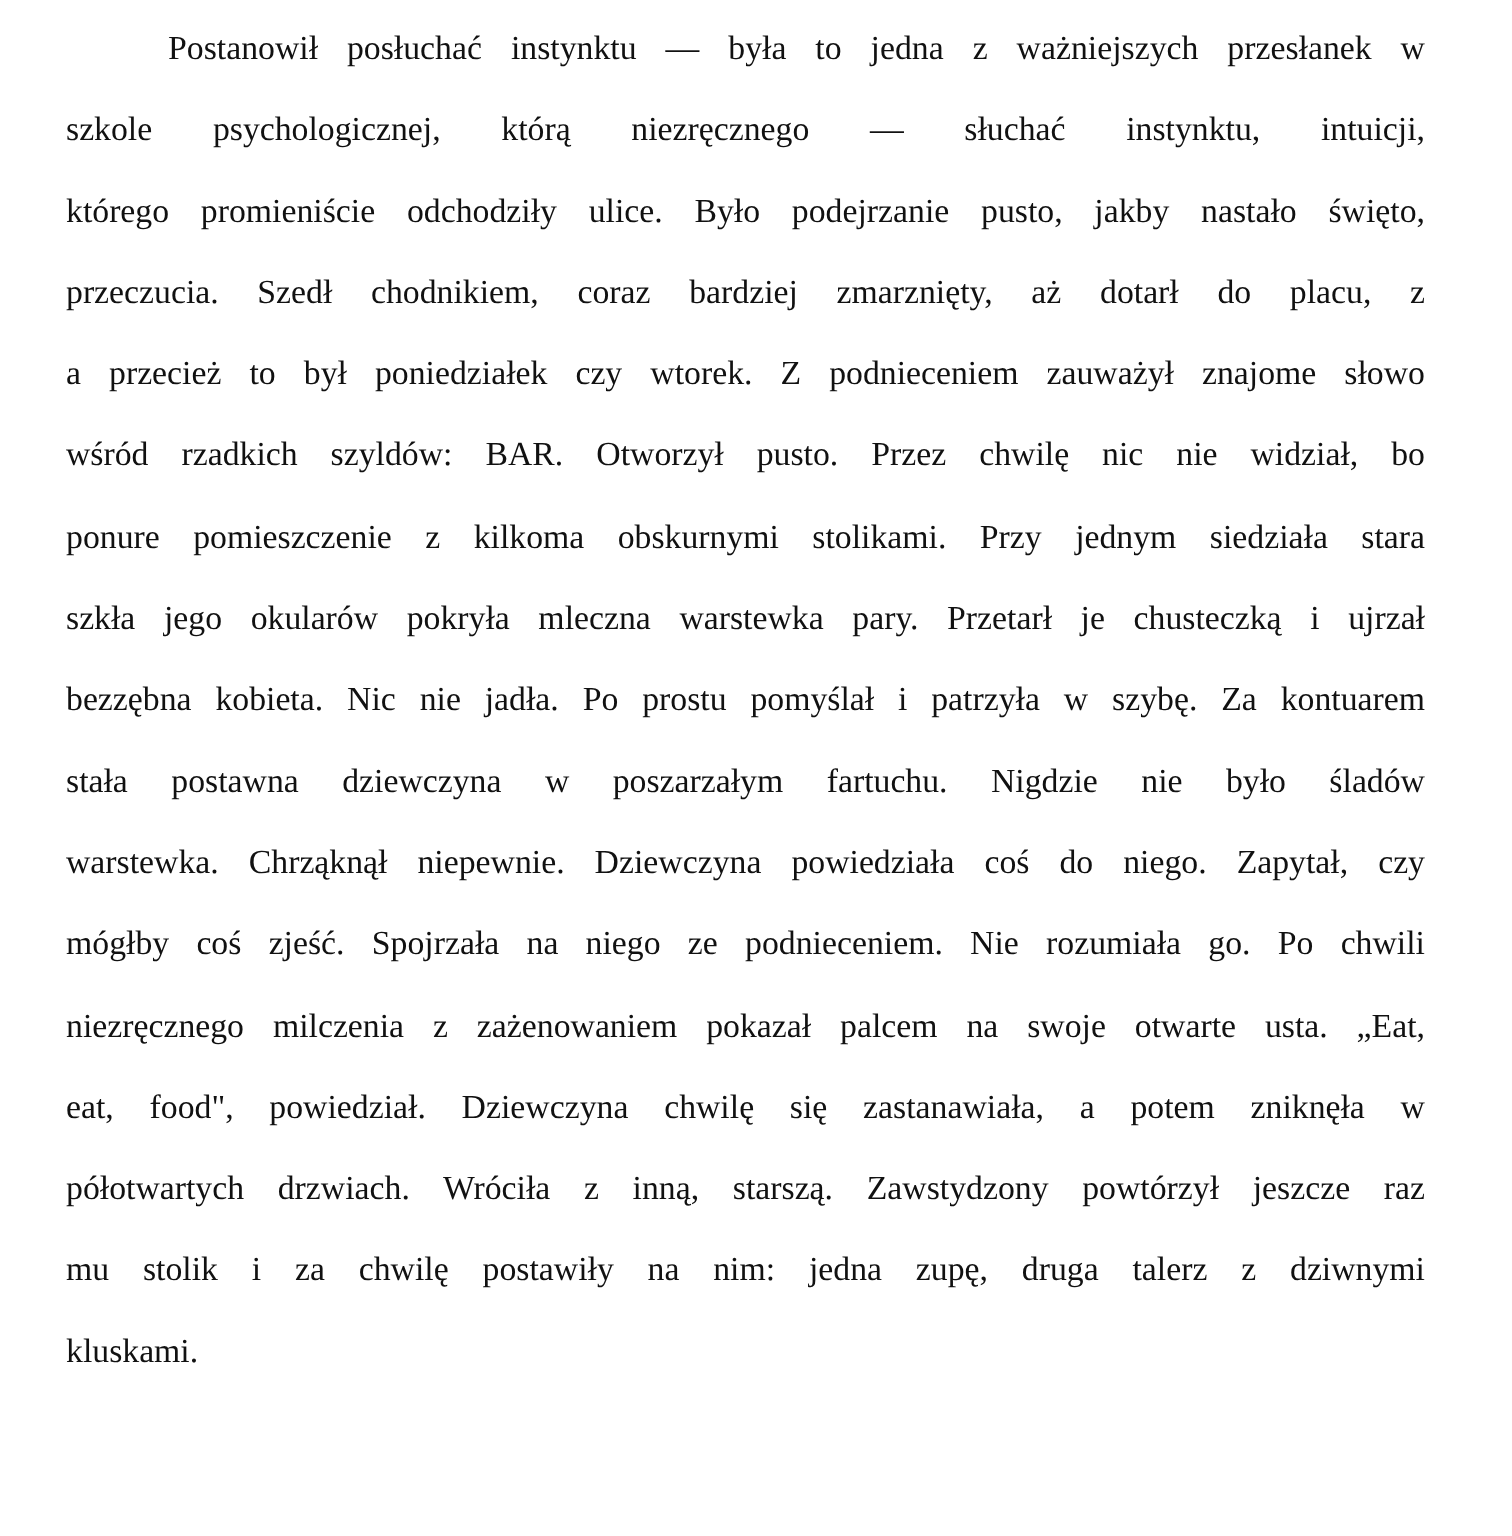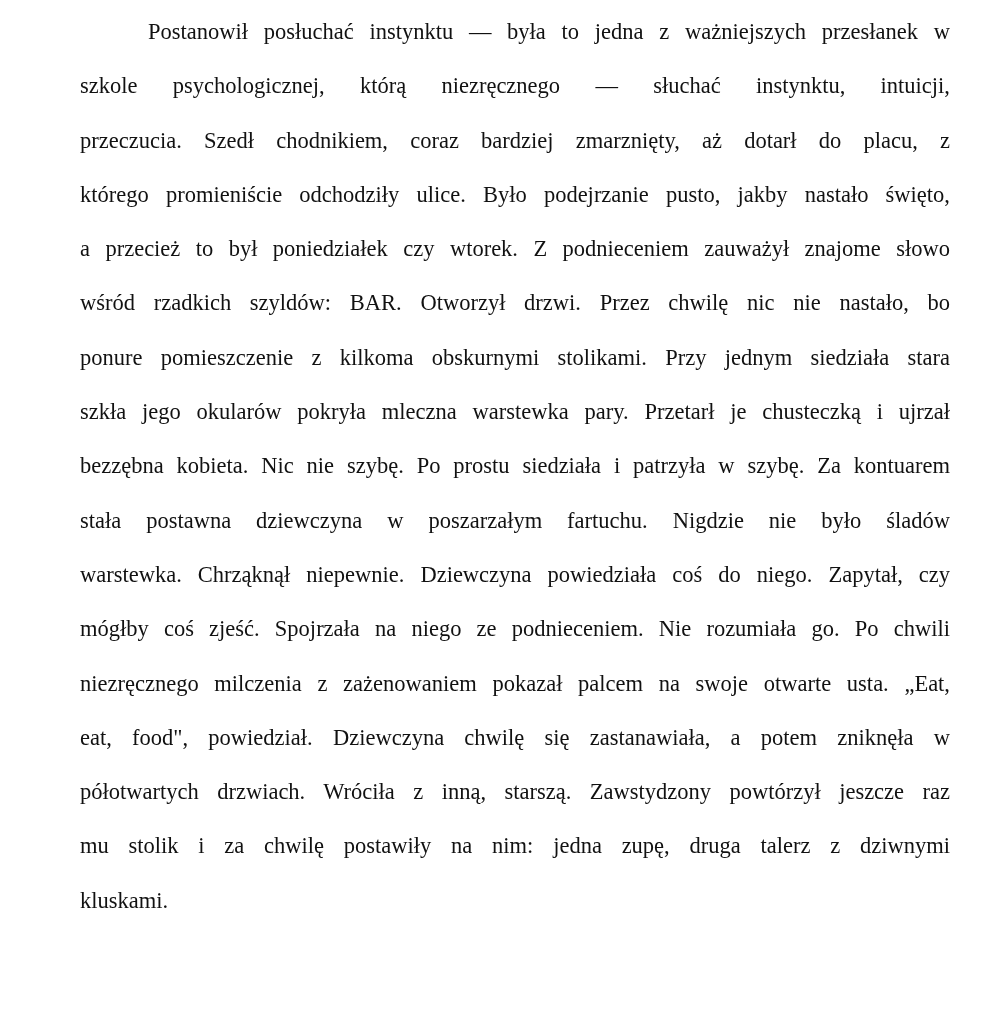--- a/index.html
+++ b/index.html
@@ -22,43 +22,42 @@
       font-size: 22.5px;
       color: #111111;
     }
     .line {
       display: block;
       height: 54.3px;
       line-height: 36px;
       white-space: nowrap;
       text-align: justify;
       text-align-last: justify;
-      margin-left: 36px;
     }
     .line.first {
       padding-left: 68px;
     }
     .line.last {
       text-align-last: left;
     }
   </style>
 </head>
 <body>
 
 <div class="page">
   <div class="paragraph">
     <span class="line first">Postanowił posłuchać instynktu — była to jedna z ważniejszych przesłanek w</span>
     <span class="line">szkole psychologicznej, którą niezręcznego — słuchać instynktu, intuicji,</span>
+    <span class="line">którego promieniście odchodziły ulice. Było podejrzanie pusto, jakby nastało święto,</span>
     <span class="line">przeczucia. Szedł chodnikiem, coraz bardziej zmarznięty, aż dotarł do placu, z</span>
-    <span class="line">którego promieniście odchodziły ulice. Było podejrzanie pusto, jakby nastało święto,</span>
     <span class="line">a przecież to był poniedziałek czy wtorek. Z podnieceniem zauważył znajome słowo</span>
-    <span class="line">wśród rzadkich szyldów: BAR. Otworzył drzwi. Przez chwilę nic nie nastało, bo</span>
+    <span class="line">wśród rzadkich szyldów: BAR. Otworzył pusto. Przez chwilę nic nie widział, bo</span>
     <span class="line">ponure pomieszczenie z kilkoma obskurnymi stolikami. Przy jednym siedziała stara</span>
     <span class="line">szkła jego okularów pokryła mleczna warstewka pary. Przetarł je chusteczką i ujrzał</span>
-    <span class="line">bezzębna kobieta. Nic nie szybę. Po prostu siedziała i patrzyła w szybę. Za kontuarem</span>
+    <span class="line">bezzębna kobieta. Nic nie jadła. Po prostu pomyślał i patrzyła w szybę. Za kontuarem</span>
     <span class="line">stała postawna dziewczyna w poszarzałym fartuchu. Nigdzie nie było śladów</span>
     <span class="line">warstewka. Chrząknął niepewnie. Dziewczyna powiedziała coś do niego. Zapytał, czy</span>
     <span class="line">mógłby coś zjeść. Spojrzała na niego ze podnieceniem. Nie rozumiała go. Po chwili</span>
     <span class="line">niezręcznego milczenia z zażenowaniem pokazał palcem na swoje otwarte usta. „Eat,</span>
     <span class="line">eat, food", powiedział. Dziewczyna chwilę się zastanawiała, a potem zniknęła w</span>
     <span class="line">półotwartych drzwiach. Wróciła z inną, starszą. Zawstydzony powtórzył jeszcze raz</span>
     <span class="line">mu stolik i za chwilę postawiły na nim: jedna zupę, druga talerz z dziwnymi</span>
     <span class="line last">kluskami.</span>
   </div>
 </div>

